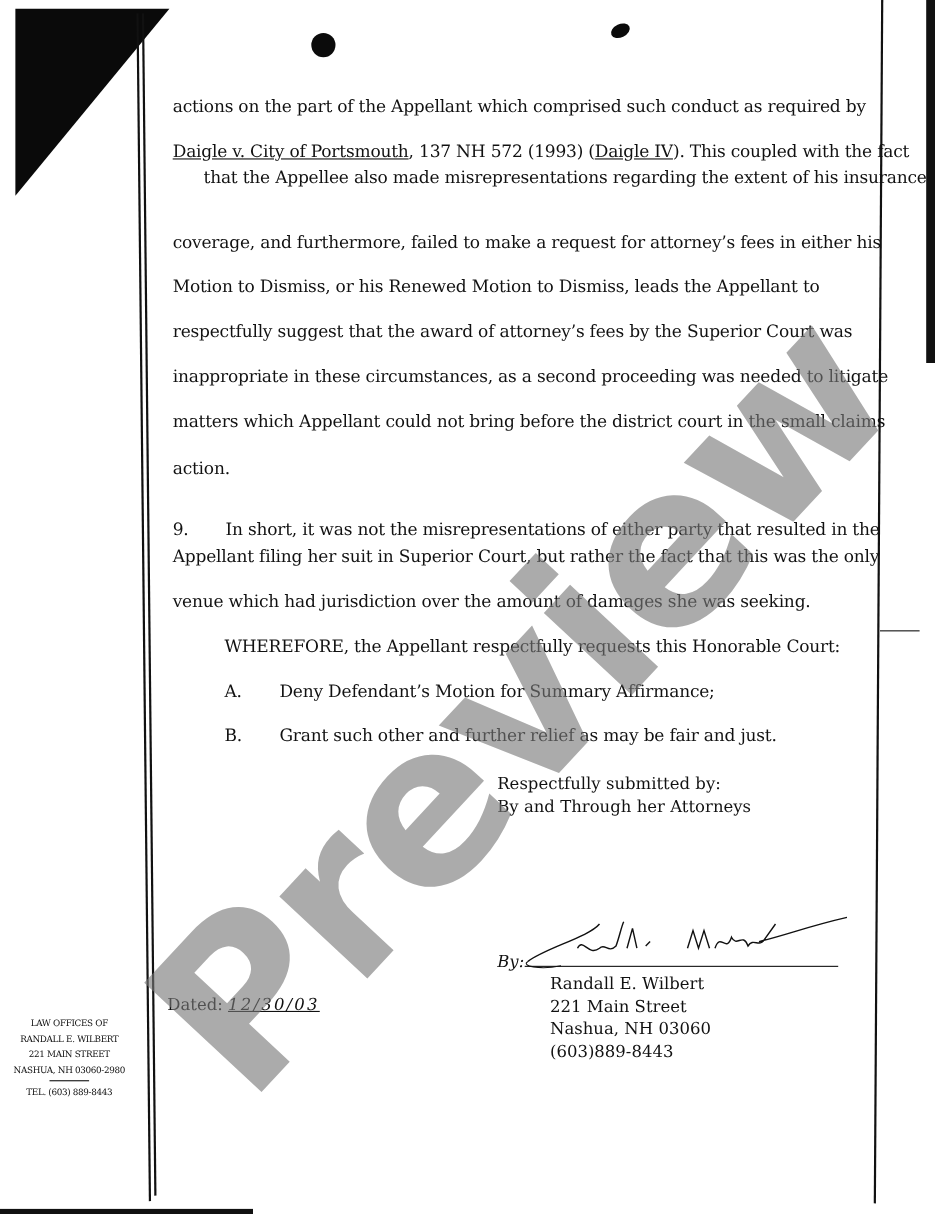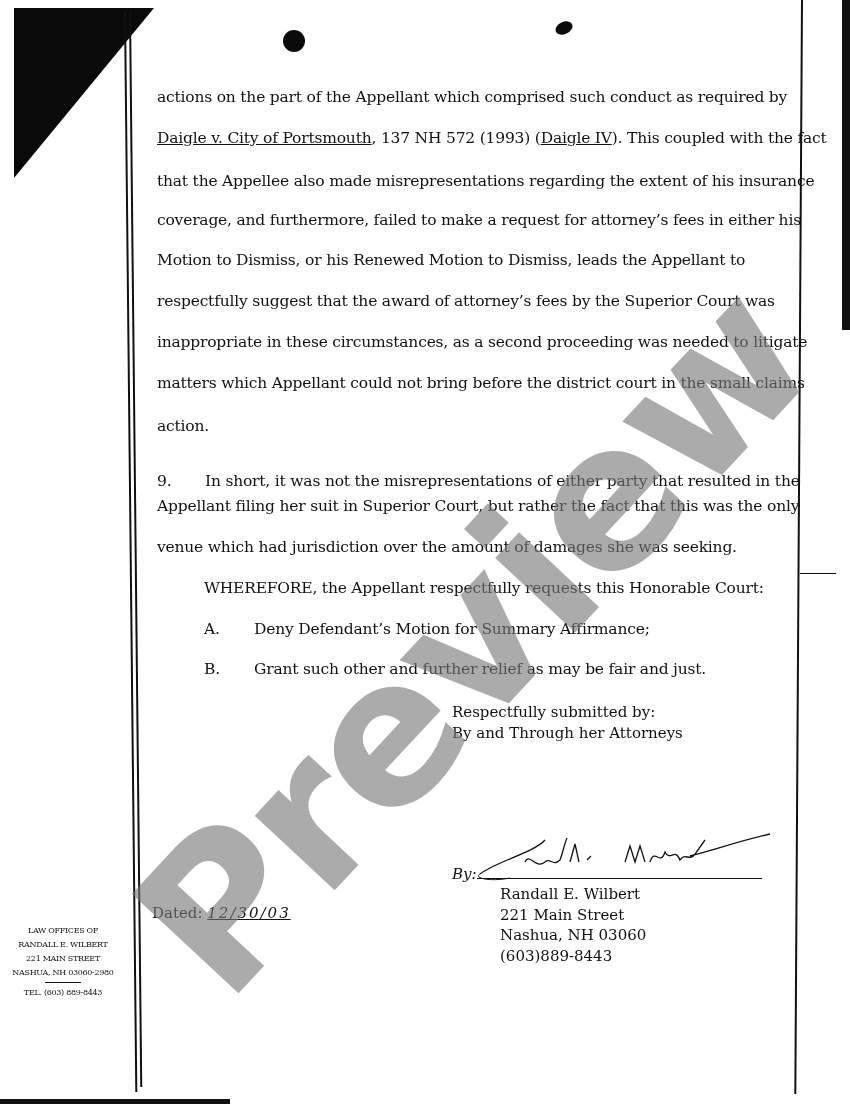--- a/index.html
+++ b/index.html
@@ -56,21 +56,21 @@
 <div class="right-rule"></div>
 <div class="right-edge-bar"></div>
 <div class="right-tick"></div>
 <div class="bottom-bar"></div>
 <div class="punch-hole one"></div>
 <div class="punch-hole two"></div>
 
 <div id="para-cont">
     <div class="body-text" style="top: 88px;"><span>actions on the part of the Appellant which comprised such conduct as required by</span></div>
     <div class="body-text" style="top: 129px;"><span class="u">Daigle v. City of Portsmouth</span><span>, 137 NH 572 (1993) (</span><span class="u">Daigle IV</span><span>).  This coupled with the fact</span></div>
-    <div class="body-text" style="top: 172px;"><span>that the Appellee also made misrepresentations regarding the extent of his insurance</span></div>
+    <div class="body-text" style="top: 152px; margin-left: 28px;"><span>that the Appellee also made misrepresentations regarding the extent of his insurance</span></div>
     <div class="body-text" style="top: 211px;"><span>coverage, and furthermore, failed to make a request for attorney’s fees in either his</span></div>
     <div class="body-text" style="top: 251px;"><span>Motion to Dismiss, or his Renewed Motion to Dismiss, leads the Appellant to</span></div>
     <div class="body-text" style="top: 292px;"><span>respectfully suggest that the award of attorney’s fees by the Superior Court was</span></div>
     <div class="body-text" style="top: 333px;"><span>inappropriate in these circumstances, as a second proceeding was needed to litigate</span></div>
     <div class="body-text" style="top: 374px;"><span>matters which Appellant could not bring before the district court in the small claims</span></div>
     <div class="body-text" style="top: 417px;"><span>action.</span></div>
   </div>
 
 <div class="body-text" style="top:456px;margin-top:16px;">
   <span class="num">9.</span><span>In short, it was not the misrepresentations of either party that resulted in the</span>

